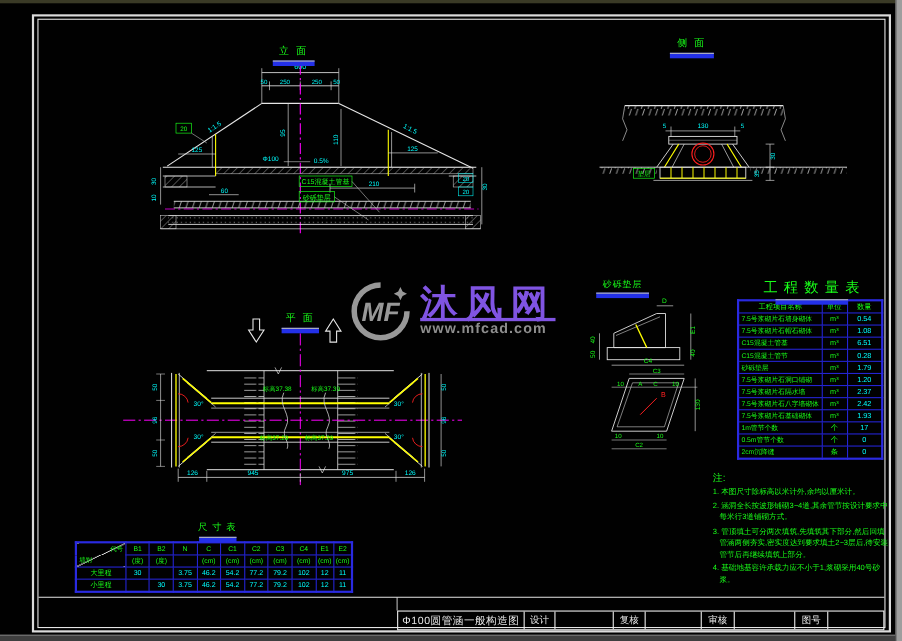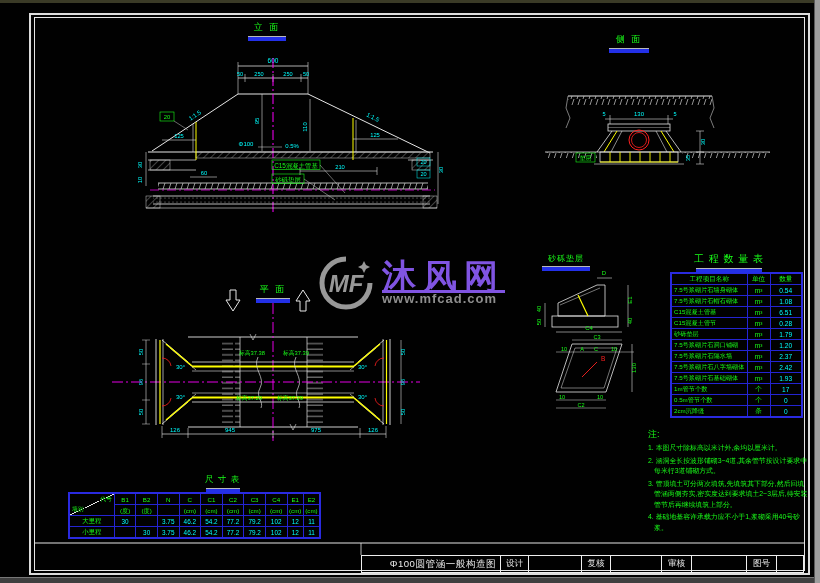--- a/index.html
+++ b/index.html
@@ -33,21 +33,21 @@
   #dim-table .hd{font-size:6.2px;line-height:7px;}
   .diag-cell{background:linear-gradient(to bottom right,transparent 49%,#e6e6e6 49%,#e6e6e6 51%,transparent 51%);position:relative;}
   
   #notes{left:648px;top:428px;width:162px;color:#19ff19;z-index:4;}
   #notes .nh{font-size:9px;margin-bottom:2px;}
   #notes .ni{font-size:6.9px;line-height:10.5px;margin:0 0 2px 6px;text-indent:-6px;}
   #titlebar{left:361px;top:555px;width:443px;height:18px;display:flex;border:1px solid #eee;box-sizing:border-box;z-index:6;}
   #titlebar .cell{border-left:1px solid #eee;height:100%;display:flex;align-items:center;justify-content:center;
                   color:#eaeaea;font-size:8.6px;white-space:nowrap;box-sizing:border-box;}
   #titlebar .cell:first-child{border-left:none;}
-  #titlebar .main{font-size:9.6px;letter-spacing:.5px;margin-left:24px;}
+  #titlebar .main{font-size:9.6px;letter-spacing:.5px;}
 </style>
 </head>
 <body>
 
 <div id="canvas">
 
   <div class="abs" id="strip-top"></div>
   <div class="abs" id="strip-right"></div>
   <div class="abs" id="strip-bottom"></div>
 
@@ -338,41 +338,41 @@
       <text x="562" y="398.5" fill="#19ff19" font-size="5.6" text-anchor="middle">10</text>
       <text x="600" y="398.5" fill="#19ff19" font-size="5.6" text-anchor="middle">10</text>
       <line x1="556" y1="408" x2="606" y2="408" stroke="#dcdcdc" stroke-width="0.5"></line>
       <text x="581" y="406.5" fill="#19ff19" font-size="5.6" text-anchor="middle">C2</text>
     </g>
 
     <line x1="35" y1="543" x2="804" y2="543" stroke="#e6e6e6" stroke-width="1"></line>
     <line x1="361" y1="543" x2="361" y2="555" stroke="#e6e6e6" stroke-width="0.8"></line>
   </svg>
 
-  <div class="abs" style="left:248px;top:21px;z-index:4">
+  <div class="abs" style="left:248px;top:40px;z-index:4">
     <div class="vtitle" style="font-size:9px;letter-spacing:2px">立 面</div>
     <div class="underline" style="width:38px;margin:2px auto 0"></div>
   </div>
   <div class="abs" style="left:609px;top:33px;z-index:4">
     <div class="vtitle" style="font-size:9px;letter-spacing:2px">侧 面</div>
     <div class="underline" style="width:40px;margin:2px auto 0"></div>
   </div>
   <div class="abs" style="left:256px;top:283px;z-index:4">
     <div class="vtitle" style="font-size:9px;letter-spacing:2px">平 面</div>
     <div class="underline" style="width:34px;margin:2px auto 0"></div>
   </div>
   <div class="abs" style="left:542px;top:253px;z-index:4">
     <div class="vtitle" style="font-size:8px;letter-spacing:1px">砂砾垫层</div>
     <div class="underline" style="width:48px;margin:2px auto 0"></div>
   </div>
   <div class="abs" style="left:694px;top:252px;z-index:4">
-    <div class="vtitle" style="font-size:10px;letter-spacing:1px">工 程 数 量 表</div>
+    <div class="vtitle" style="font-size:13px;letter-spacing:1px">工 程 数 量 表</div>
     <div class="underline" style="width:66px;margin:2px auto 0"></div>
   </div>
-  <div class="abs" style="left:205px;top:474px;z-index:4">
+  <div class="abs" style="left:180px;top:474px;z-index:4">
     <div class="vtitle" style="font-size:8.5px;letter-spacing:1px">尺 寸 表</div>
     <div class="underline" style="width:34px;margin:2px auto 0"></div>
   </div>
 
   <div class="abs" id="watermark">
     <svg width="56" height="56" viewBox="0 0 56 56">
       <path d="M28 4 a24 24 0 1 0 24 24" fill="none" stroke="#a5a5a5" stroke-width="5"></path>
       <path d="M44 10 l2 -4 l2 4 l4 2 l-4 2 l-2 4 l-2 -4 l-4 -2 z" fill="#a5a5a5"></path>
       <text x="28" y="37" text-anchor="middle" font-size="24" font-style="italic" font-weight="bold" fill="#a5a5a5" font-family="Liberation Sans, sans-serif">MF</text>
     </svg>

